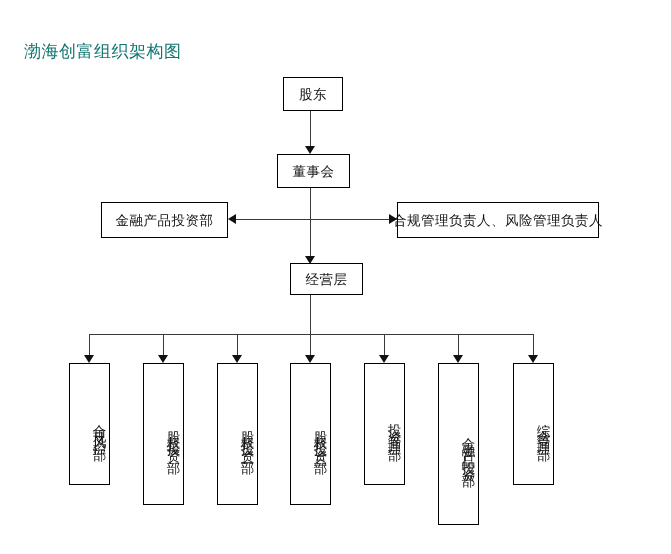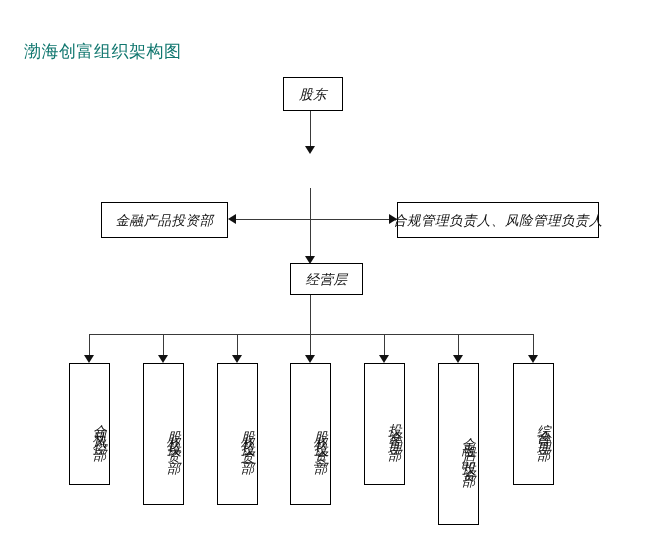--- a/index.html
+++ b/index.html
@@ -42,21 +42,20 @@
     border: 1px solid #000000;
     background: #ffffff;
     display: flex;
     align-items: center;
     justify-content: center;
     font-size: 13.5px;
     line-height: 18px;
     color: #111111;
     text-align: center;
     z-index: 3;
-    font-style: italic;
   }
 
   
   .node.horiz {
     white-space: nowrap;
     letter-spacing: 0.5px;
   }
 
   
   .node.vert {
@@ -145,20 +144,21 @@
   <div class="arrow-down" style="left:379px; top:355px;"></div>
 
   <div class="vline" style="left:458px; top:334px; height:21px;"></div>
   <div class="arrow-down" style="left:453px; top:355px;"></div>
 
   <div class="vline" style="left:533px; top:334px; height:21px;"></div>
   <div class="arrow-down" style="left:528px; top:355px;"></div>
 
   <div class="node horiz" style="left:283px; top:77px; width:60px; height:34px;">股东</div>
 
+  <div class="node horiz" style="left:277px; top:154px; width:73px; height:34px;">董事会</div>
 
   <div class="node horiz" style="left:101px; top:202px; width:127px; height:36px;">金融产品投资部</div>
 
   <div class="node horiz" style="left:397px; top:202px; width:202px; height:36px;">合规管理负责人、风险管理负责人</div>
 
   <div class="node horiz" style="left:290px; top:263px; width:73px; height:32px;">经营层</div>
 
   <div class="node vert" style="left:69px; top:363px; width:41px; height:122px;">合规风控部</div>
 
   <div class="node vert" style="left:143px; top:363px; width:41px; height:142px;">股权投资一部</div>

